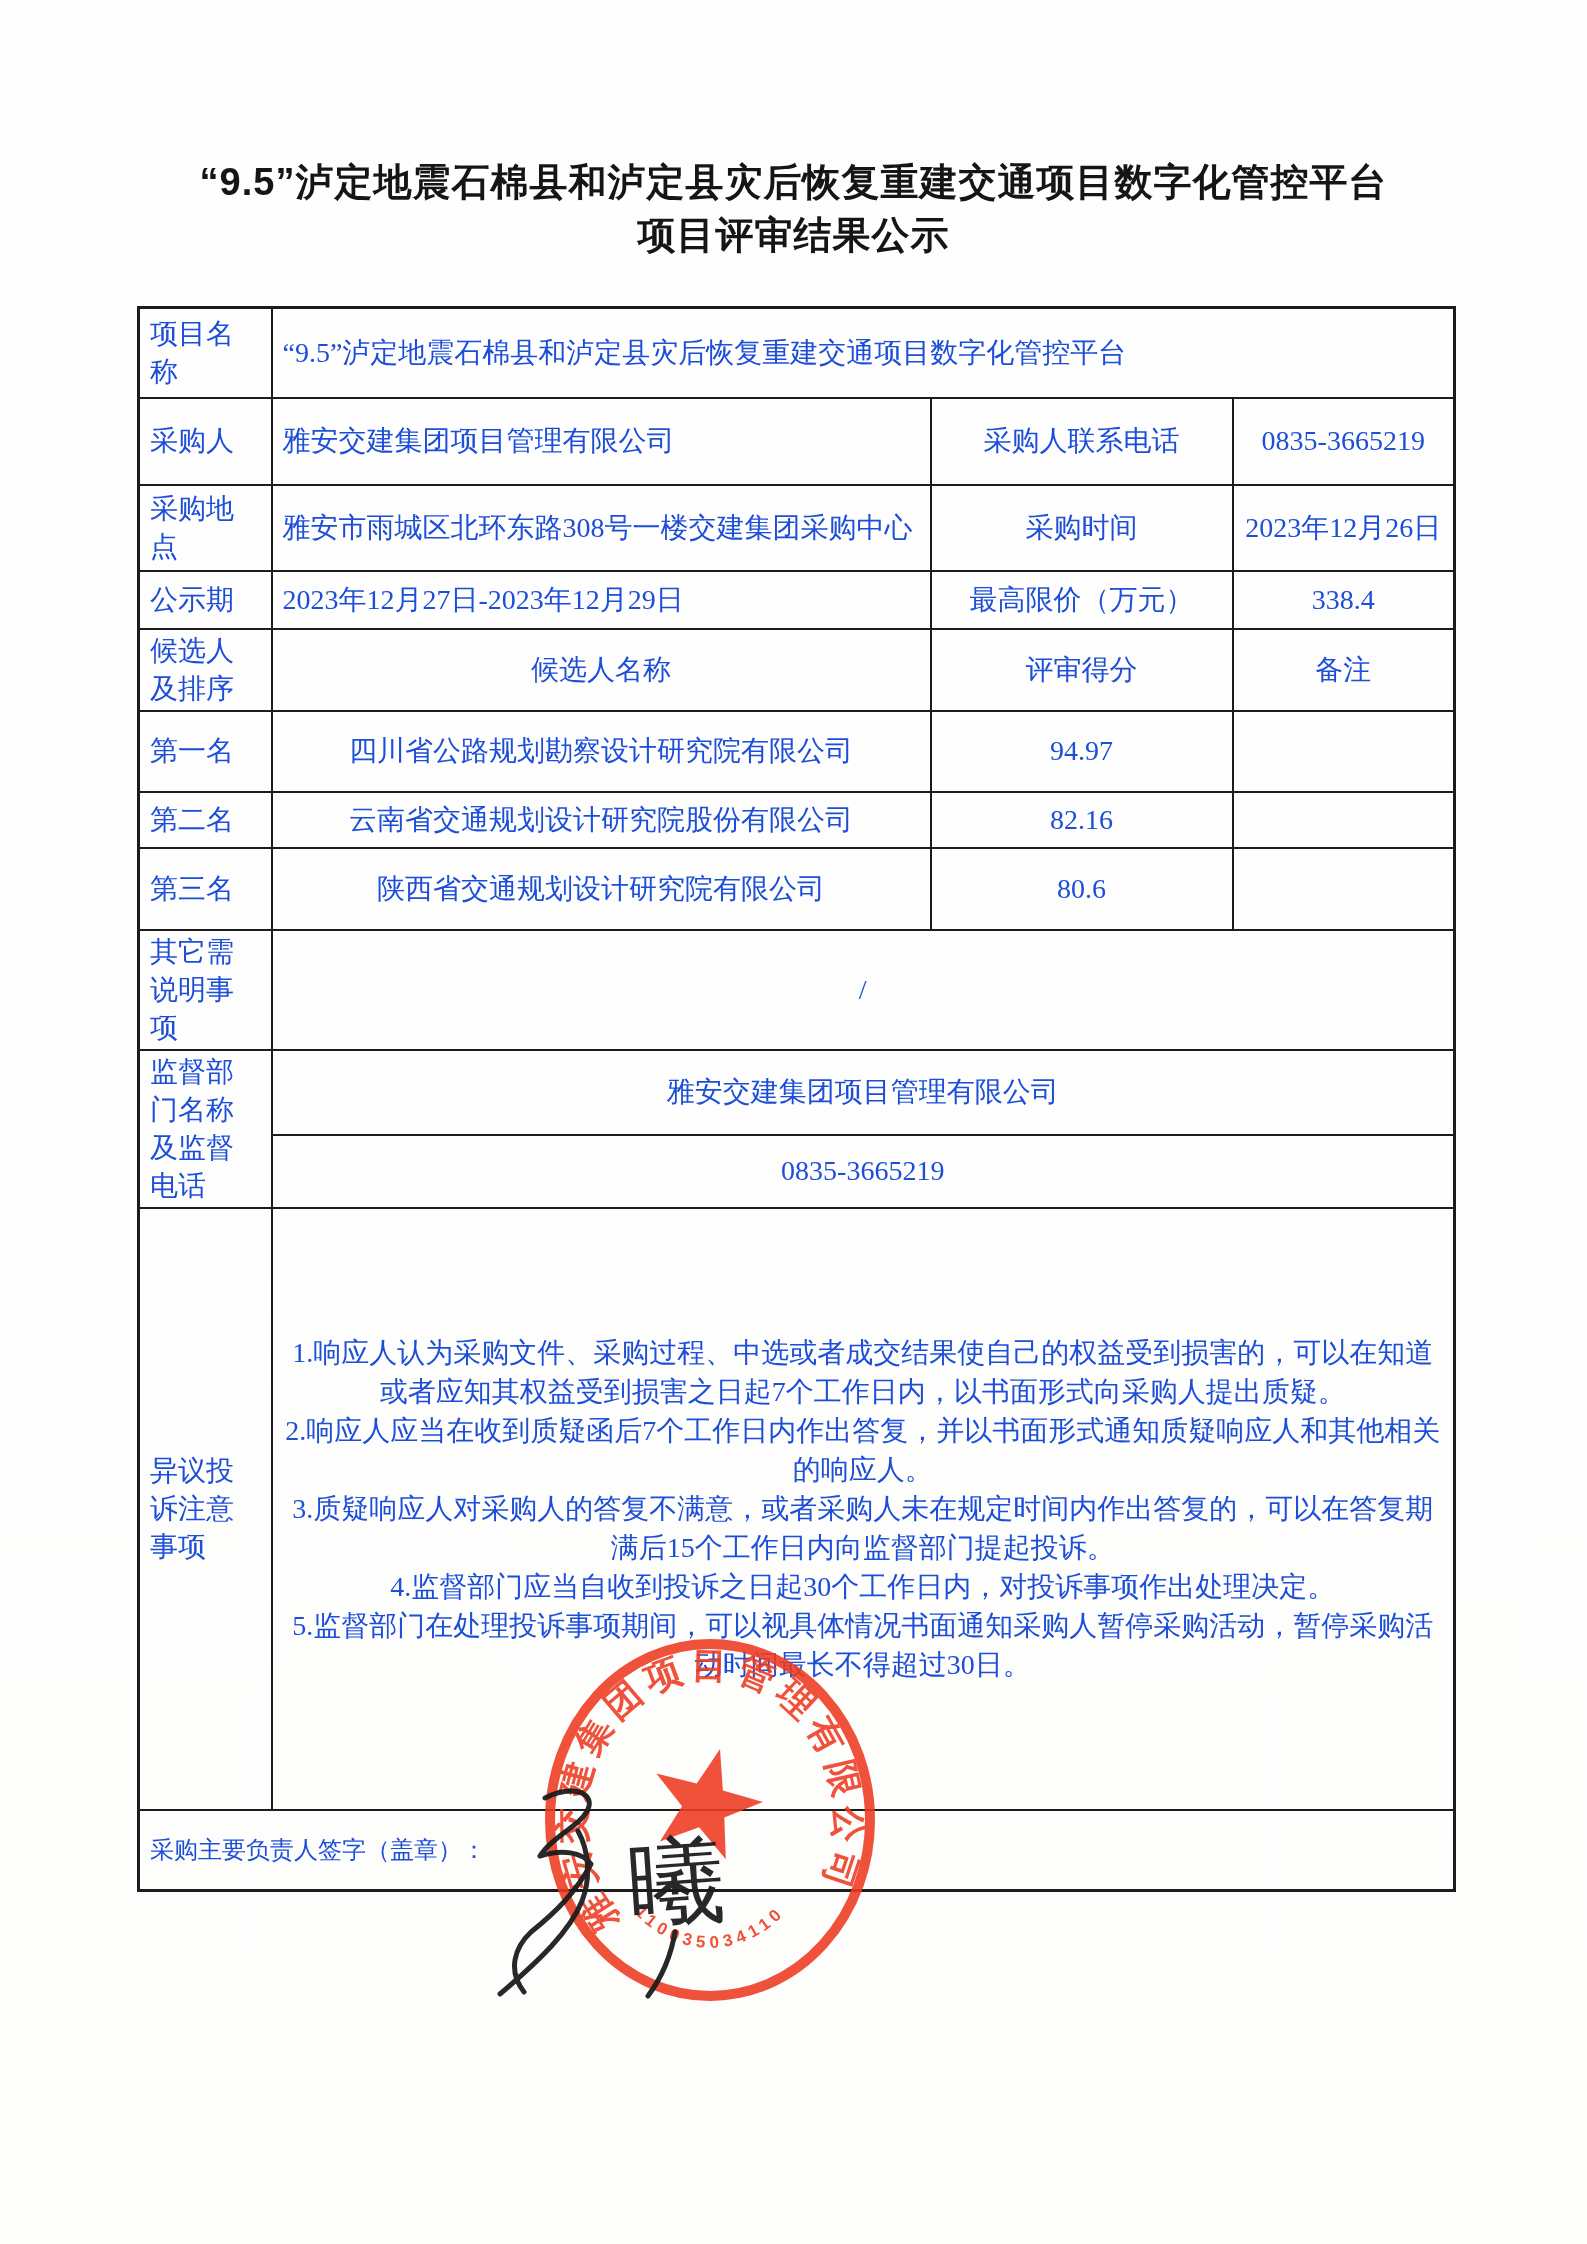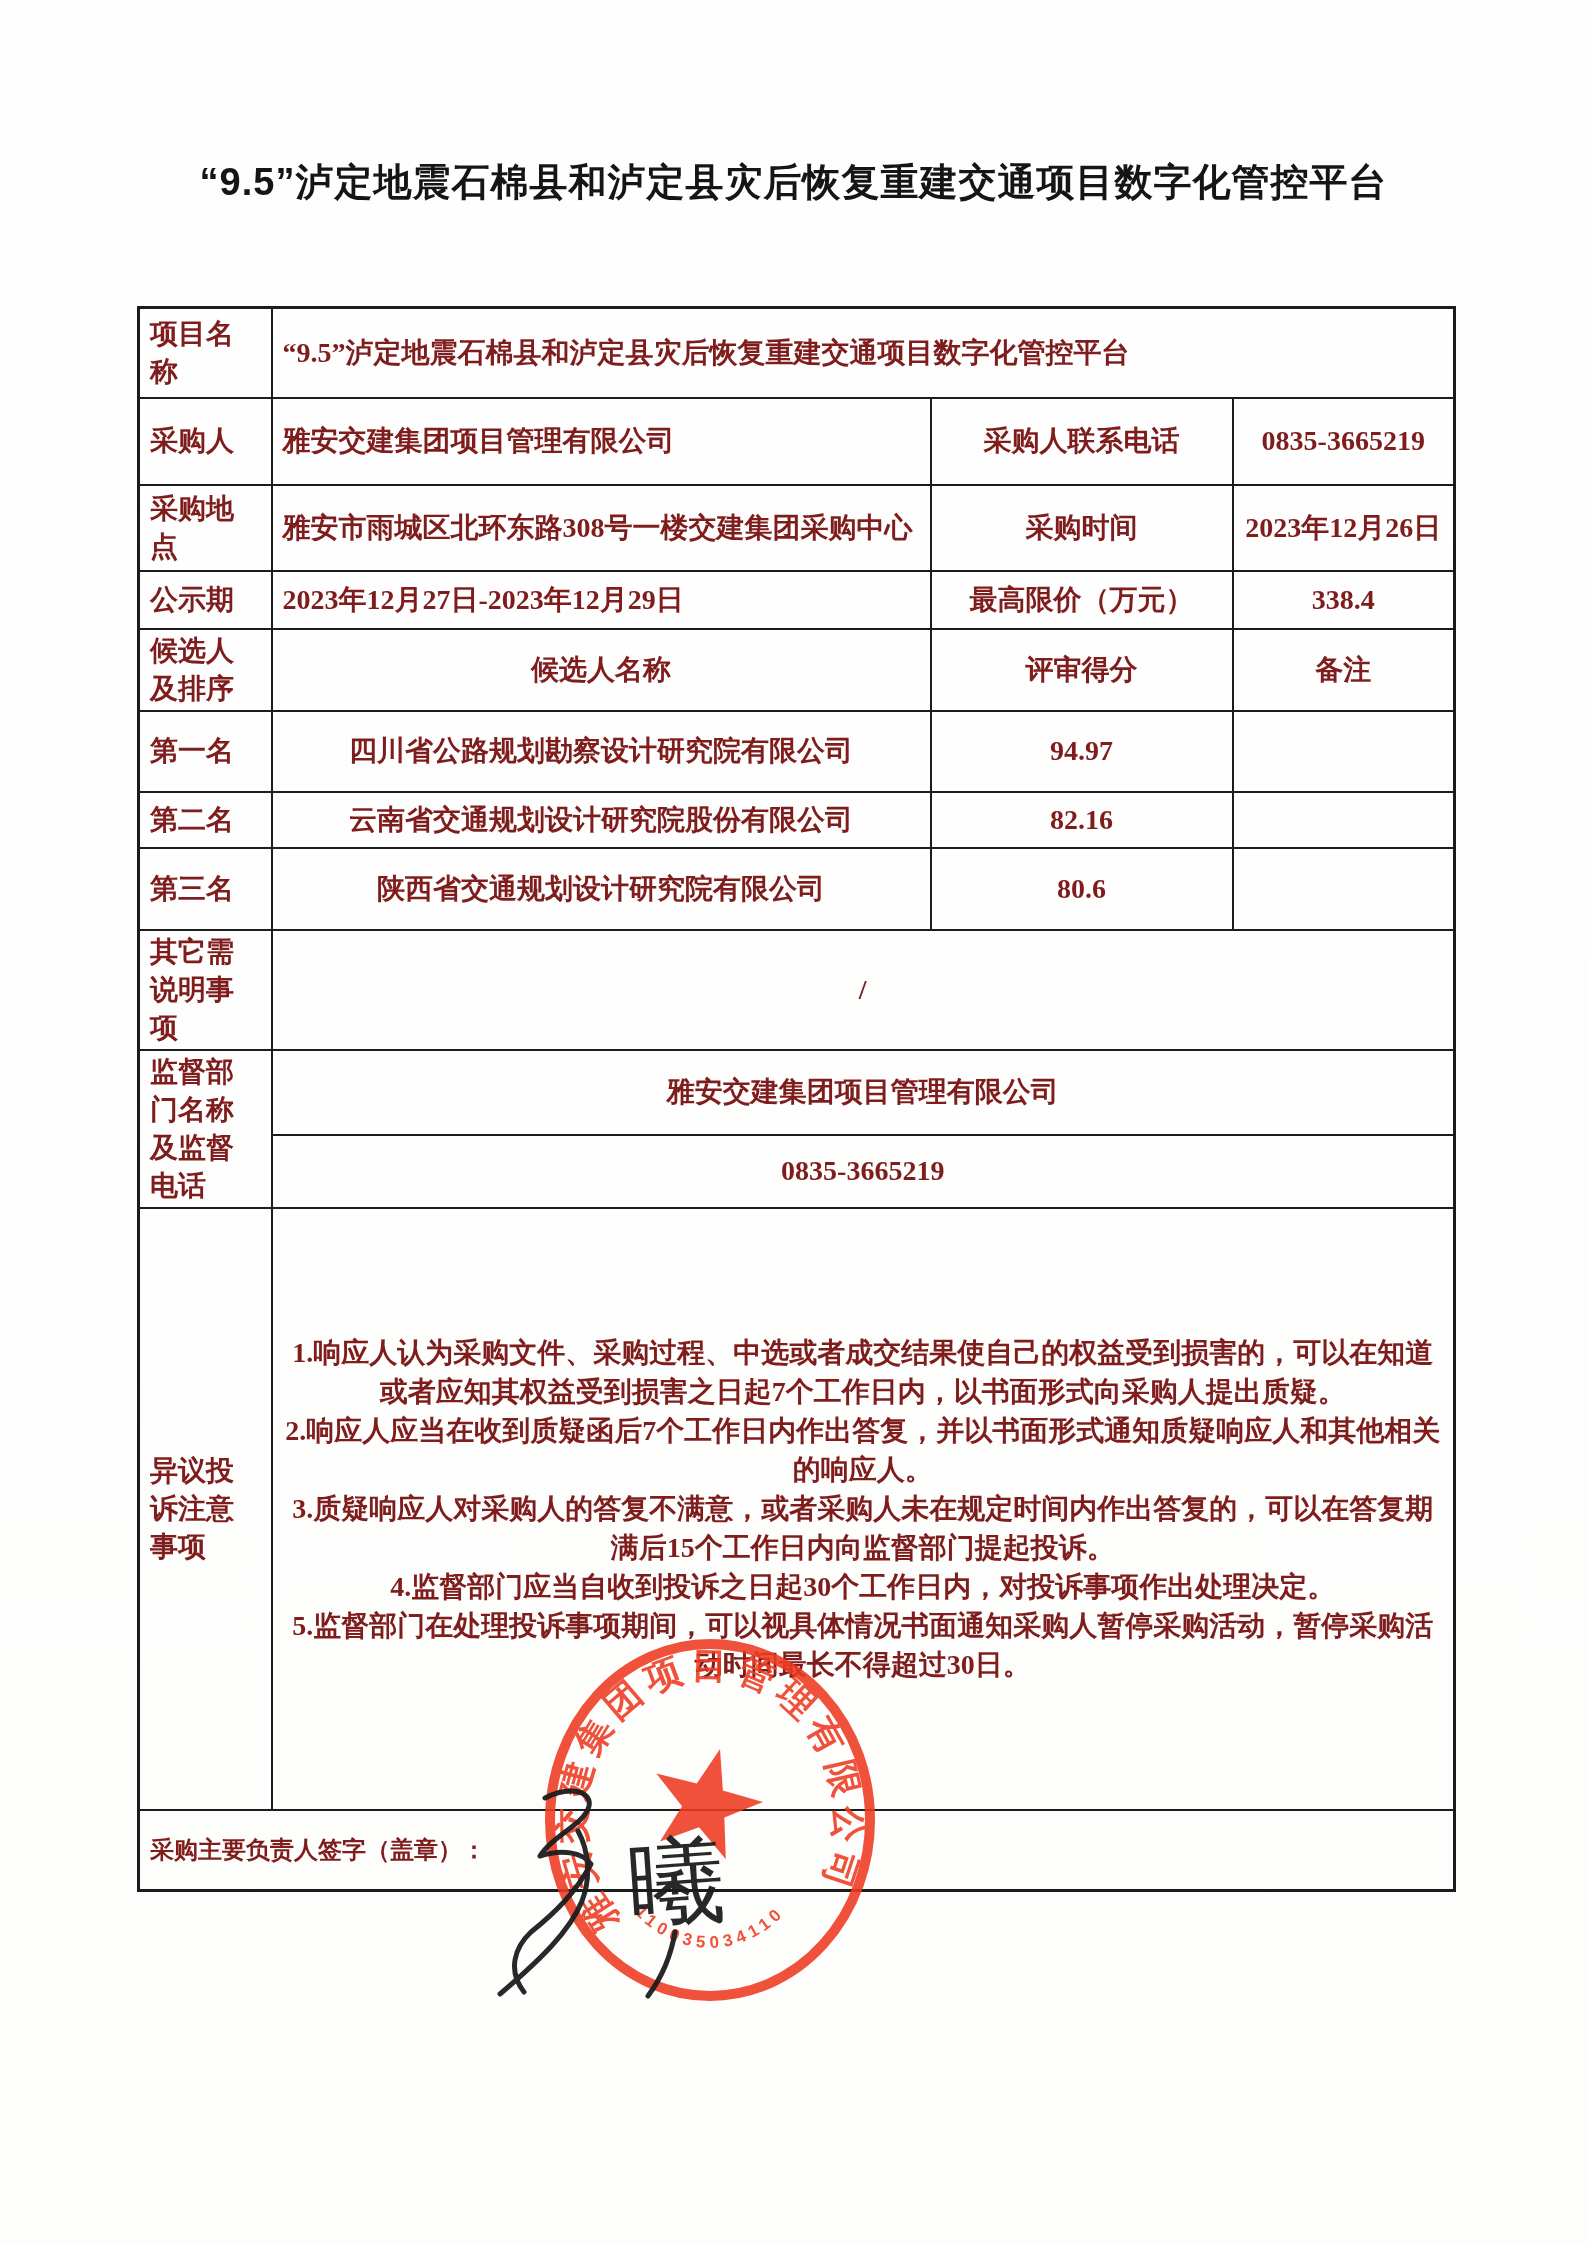--- a/index.html
+++ b/index.html
@@ -25,22 +25,21 @@
     font-size: 38px; line-height: 53px; letter-spacing: 1px;
     color: #151515;
   }
   table.doc-table {
     position: absolute; left: 137px; top: 306px;
     width: 1316px;
     border-collapse: collapse;
     table-layout: fixed;
     border: 3px solid #1c1c1c;
     font-size: 28px;
-    color: #7f1d1d;
-    font-weight: bold;
+    color: #1d4ed8;
   }
   table.doc-table td {
     border: 2px solid #1c1c1c;
     vertical-align: middle;
     padding: 2px 10px;
     overflow: hidden;
   }
   td.lbl     { text-align: left;  padding-left: 8px; padding-right: 6px; }
   td.lbl-c   { text-align: left; padding-left: 4px; padding-right: 4px; }
   td.left    { text-align: left;  padding-left: 12px; }
@@ -52,20 +51,21 @@
     position: absolute; left: 470px; top: 1600px;
     width: 470px; height: 470px;
     pointer-events: none;
   }
 </style>
 </head>
 <body>
 
 <div class="page-title">
   <div>“9.5”泸定地震石棉县和泸定县灾后恢复重建交通项目数字化管控平台</div>
+  <div>项目评审结果公示</div>
 </div>
 
 <table class="doc-table">
   <colgroup>
     <col style="width:133px">
       <col style="width:659px">
       <col style="width:302px">
       <col style="width:222px">
   </colgroup>
   <tbody>

